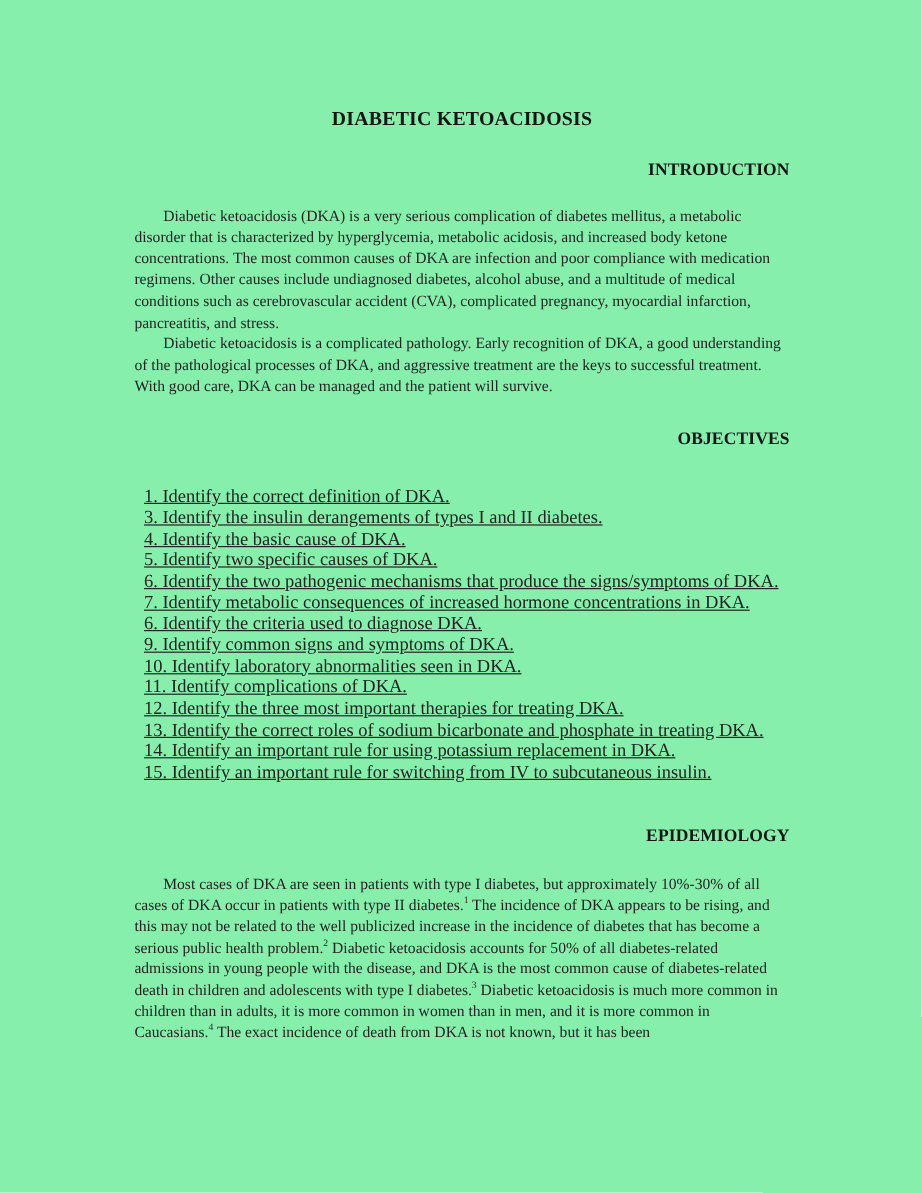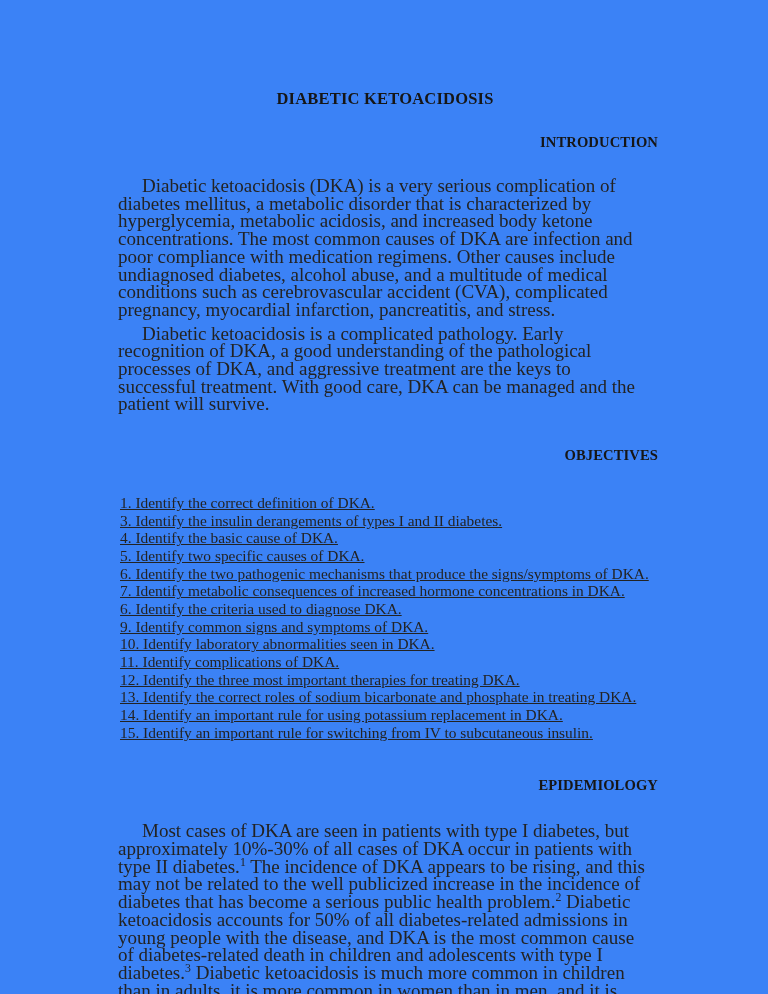--- a/index.html
+++ b/index.html
@@ -14,21 +14,21 @@
     font-family: "Liberation Serif", "DejaVu Serif", serif;
     color: #1f1f1f;
     overflow: hidden;
   }
   .page {
     position: absolute;
     left: 0;
     top: 0;
     width: 768px;
     height: 994px;
-    background: #3b82f6;
+    background: #86efac;
   }
   .content {
     position: absolute;
     left: 112px;
     top: 0;
     width: 546px;
   }
   .doc-title {
     text-align: center;
     font-weight: bold;
@@ -46,23 +46,23 @@
     letter-spacing: 0.1px;
     line-height: 18px;
     margin: 0;
     color: #161616;
   }
   .heading-intro { padding-top: 24px; }
   .heading-objectives { padding-top: 27px; }
   .heading-epidemiology { padding-top: 27px; }
 
   p.para {
-    font-size: 19px;
+    font-size: 13px;
     line-height: 17.7px;
-    margin: 6px;
+    margin: 0;
     text-align: left;
     color: #232323;
   }
   p.para.first {
     padding-top: 20px;
   }
   p.para.indent {
     text-indent: 24px;
   }
   .lead-line {

